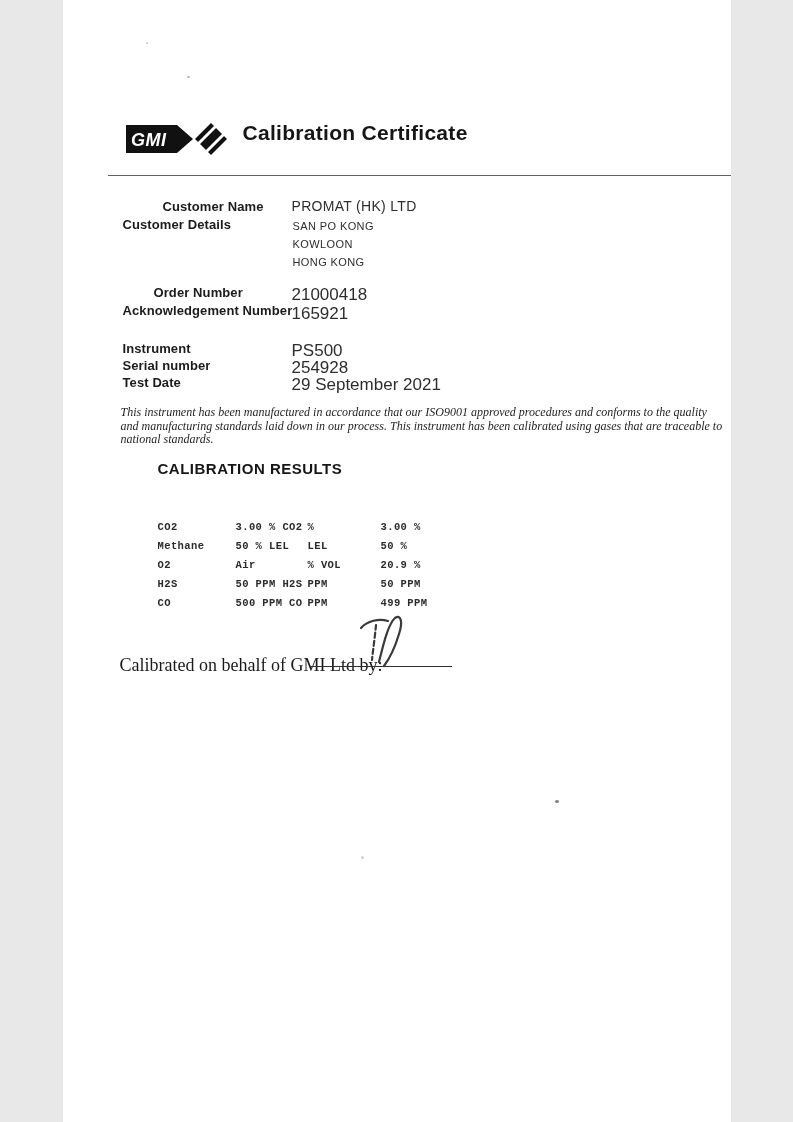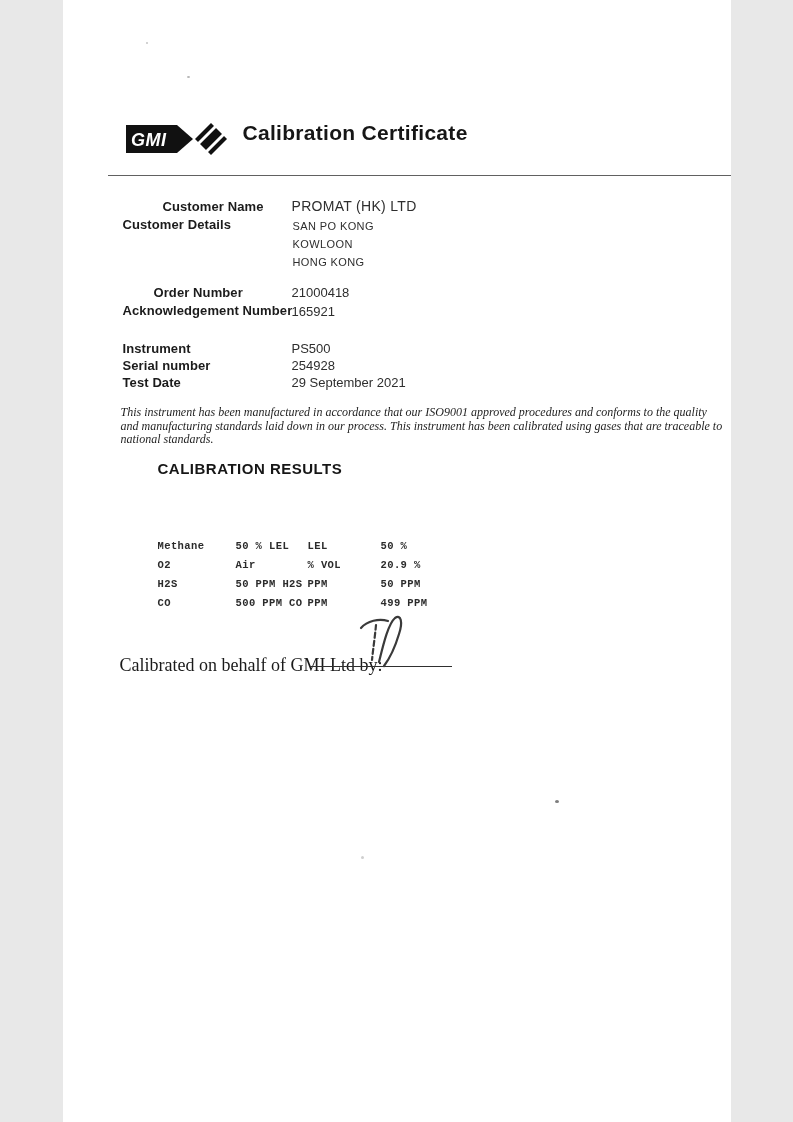--- a/index.html
+++ b/index.html
@@ -18,21 +18,21 @@
     left:180px;top:121px;
     font-size:21px;font-weight:bold;color:#161616;
     letter-spacing:0.3px;
   }
   .rule{
     left:45px;top:175px;width:696px;height:0;
     border-top:1.6px solid #454545;opacity:.85;
   }
   
   .lbl{font-size:13px;font-weight:bold;color:#1b1b1b;letter-spacing:.1px;}
-  .val{font-size:13px;color:#2e2e2e;}
+  .val{font-size:17px;color:#2e2e2e;}
   .val-lg{font-size:14px;color:#2e2e2e;letter-spacing:.3px;}
   .val-sm{font-size:11px;color:#2e2e2e;letter-spacing:.4px;}
   
   .statement-line{
     font-family:"Liberation Serif", serif;
     font-style:italic;font-size:12px;color:#1e1e1e;
     line-height:13.5px;
   }
   
   .results-heading{
@@ -100,20 +100,26 @@
 
   <div class="abs" style="left:58px;top:406px;">
     <div class="statement-line">This instrument has been manufactured in accordance that our ISO9001 approved procedures and conforms to the quality</div>
     <div class="statement-line">and manufacturing standards laid down in our process. This instrument has been calibrated using gases that are traceable to</div>
     <div class="statement-line">national standards.</div>
   </div>
 
   <div class="abs results-heading" style="left:95px;top:460px;">CALIBRATION RESULTS</div>
 
   <div class="mono-table">
+    <div class="mono-row" style="top:21px;">
+      <span class="c0">CO2</span>
+      <span class="c1">3.00 % CO2</span>
+      <span class="c2">%</span>
+      <span class="c3">3.00 %</span>
+    </div>
     <div class="mono-row" style="top:40px;">
       <span class="c0">Methane</span>
       <span class="c1">50 % LEL</span>
       <span class="c2">LEL</span>
       <span class="c3">50 %</span>
     </div>
     <div class="mono-row" style="top:59px;">
       <span class="c0">O2</span>
       <span class="c1">Air</span>
       <span class="c2">% VOL</span>

